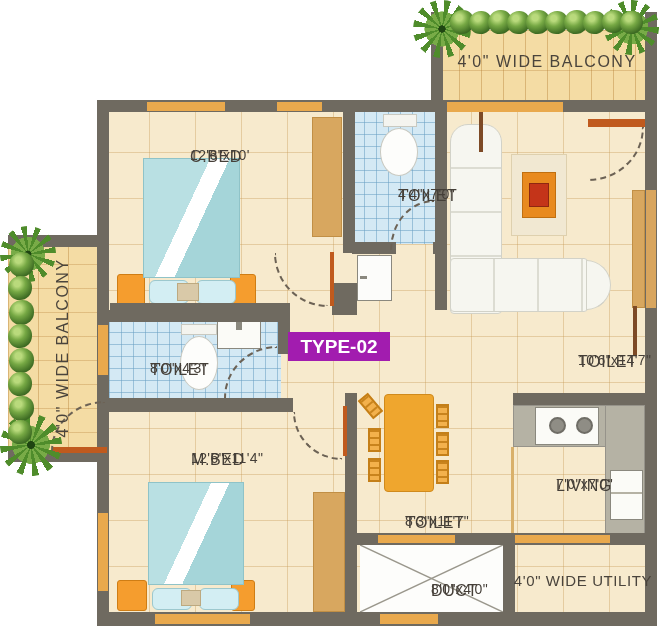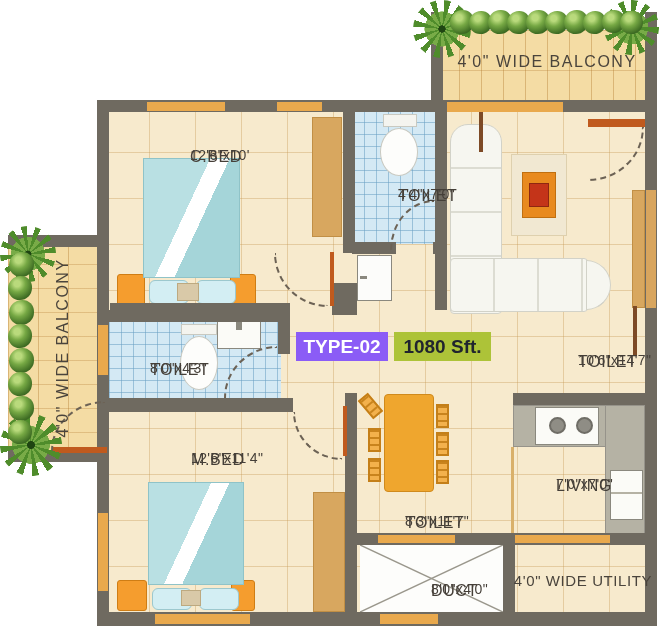--- a/index.html
+++ b/index.html
@@ -225,16 +225,15 @@
     <span class="dm">7'0"x7'0"</span>
   </div>
   <div class="rl" style="left:431px;top:581px;">
     <span class="nm">DUCT</span>
     <span class="dm">8'0"x4'0"</span>
   </div>
   <div class="blabel" style="left:547px;top:62px;">4'0" WIDE BALCONY</div>
   <div class="blabel vlabel" style="left:63px;top:348px;">4'0" WIDE BALCONY</div>
   <div class="blabel" style="left:583px;top:580px;font-size:15px;letter-spacing:.6px;">4'0" WIDE UTILITY</div>
 
-  <div class="badge" style="left:296px;top:332px;width:92px;background:#8b5cf6;color:#ffffff;">TYPE-02</div>
-  <div class="badge" style="left:394px;top:332px;width:97px;background:#adc338;color:#20242e;">1080 Sft.</div>
+  <div class="badge" style="left:288px;top:332px;width:102px;background:#a21caf;color:#ffffff;">TYPE-02</div>
 
 </div>
 
 </body></html>

